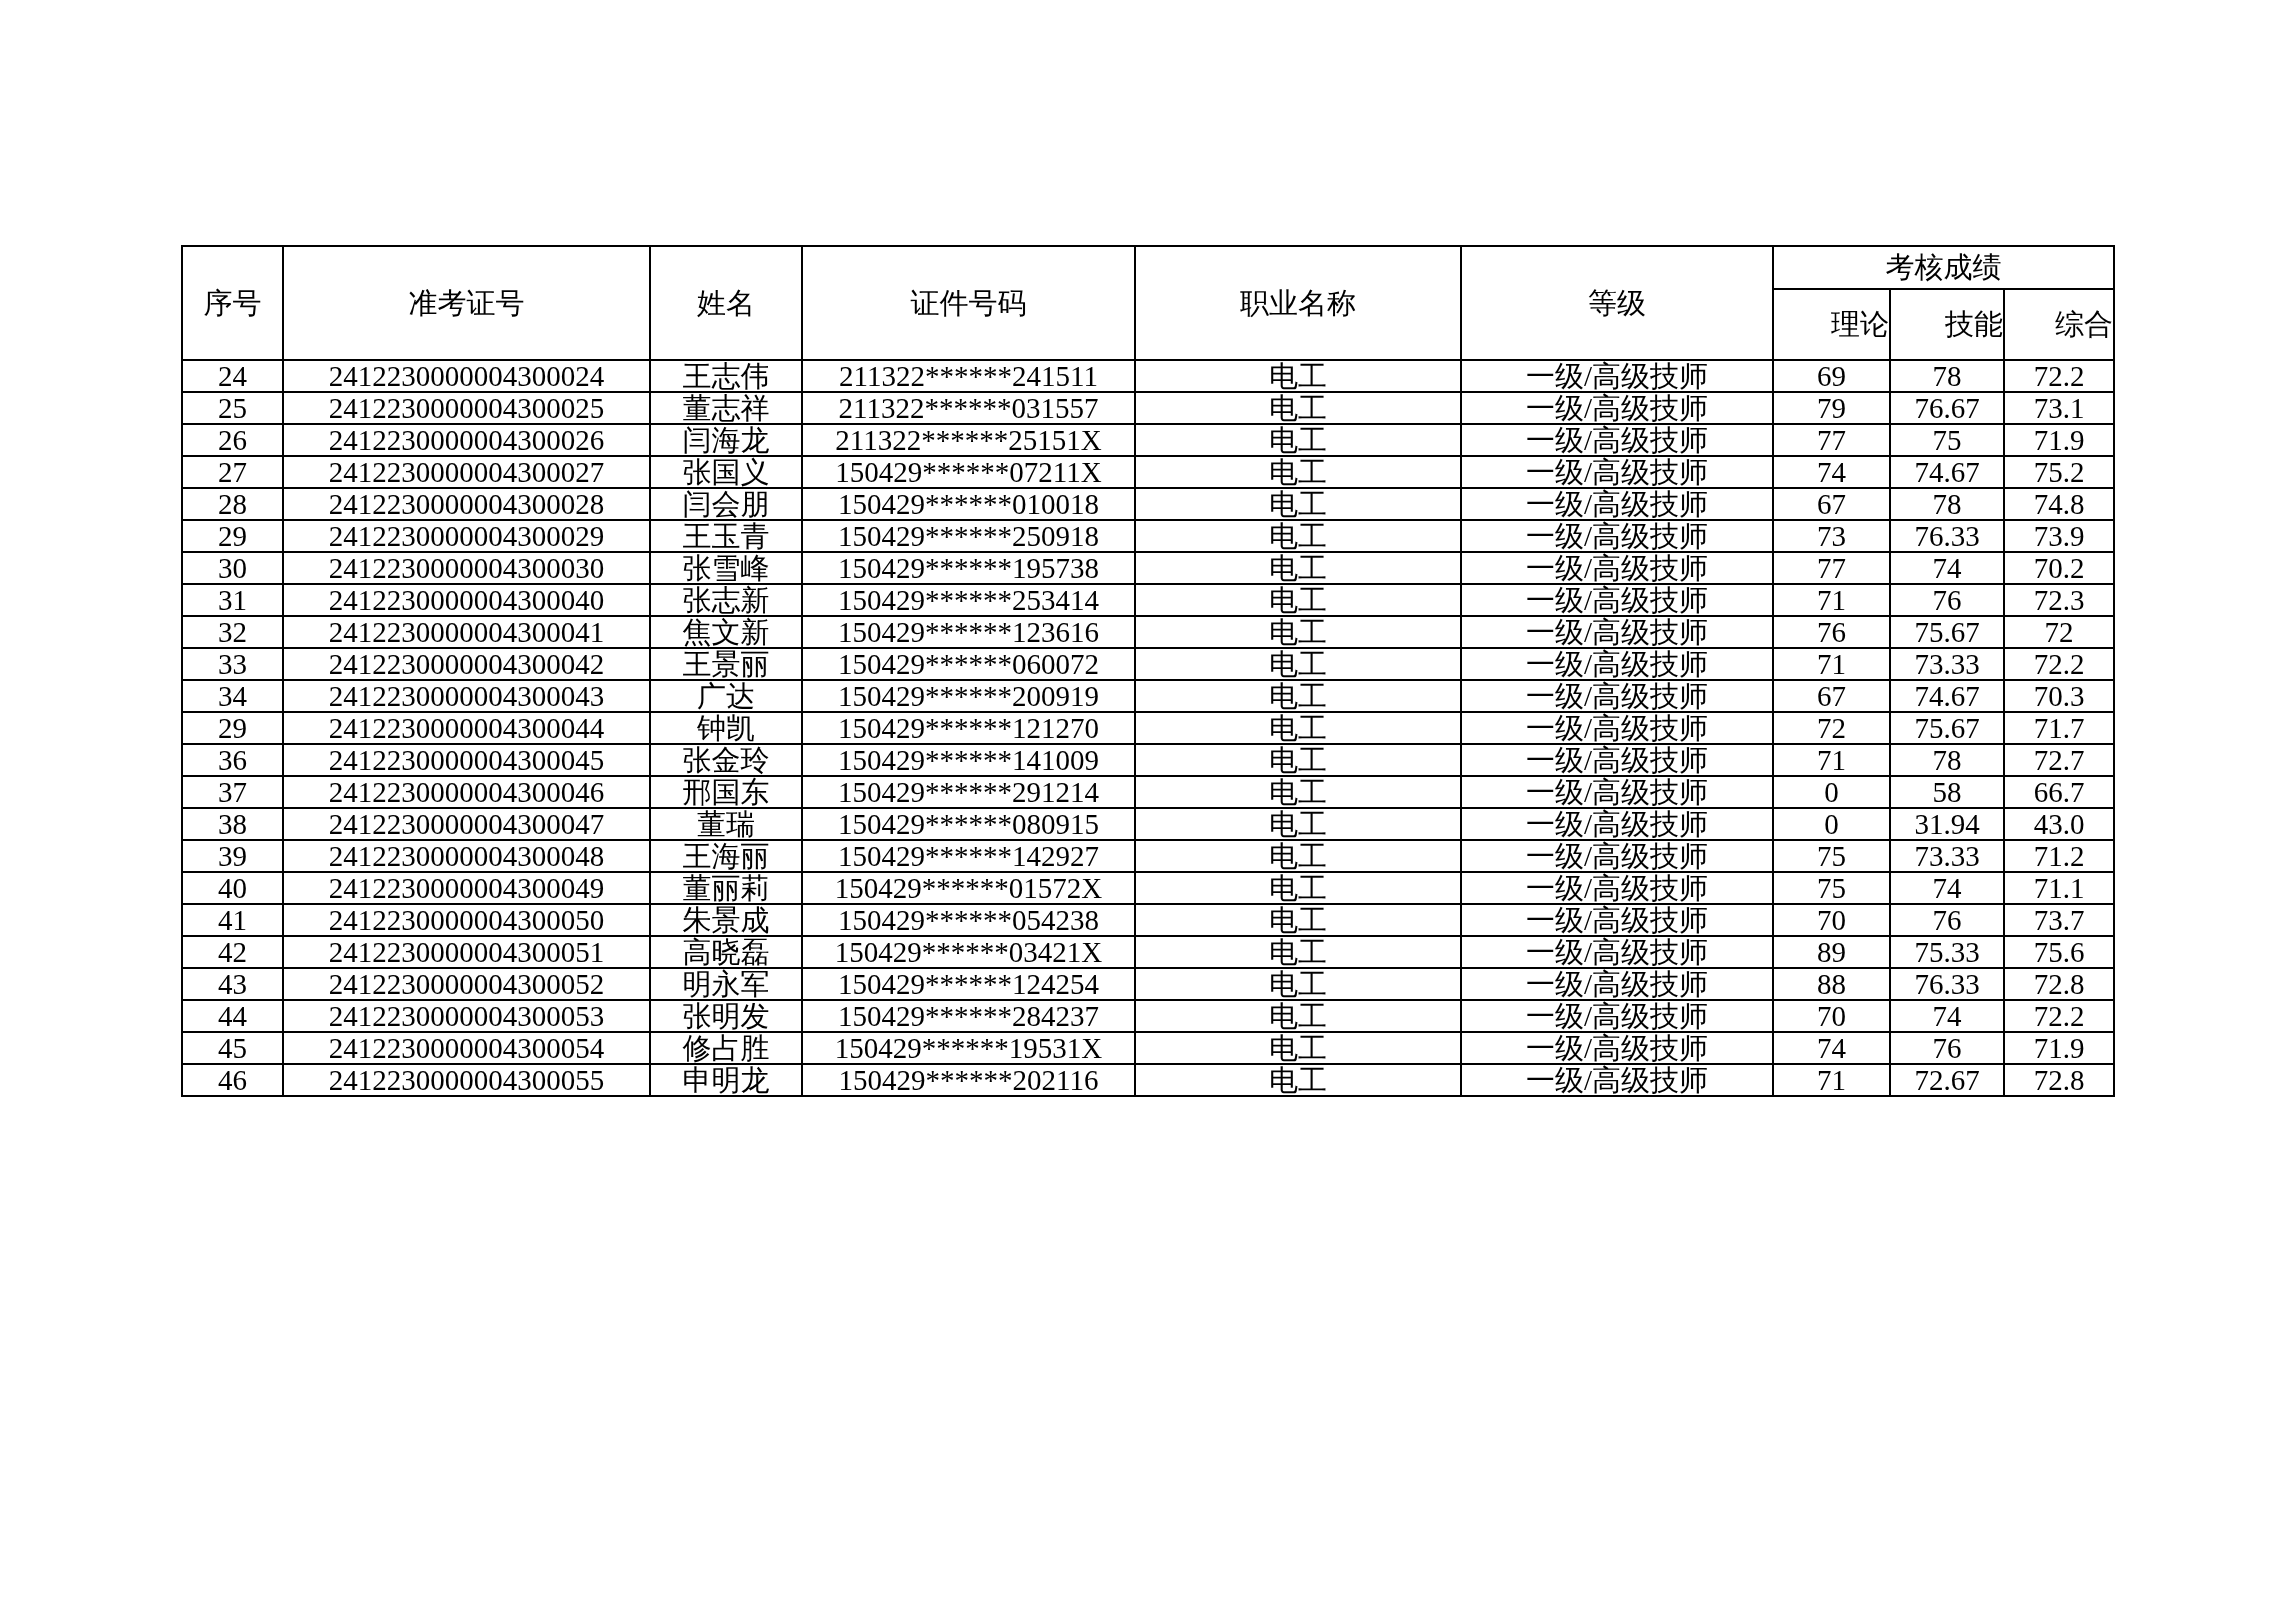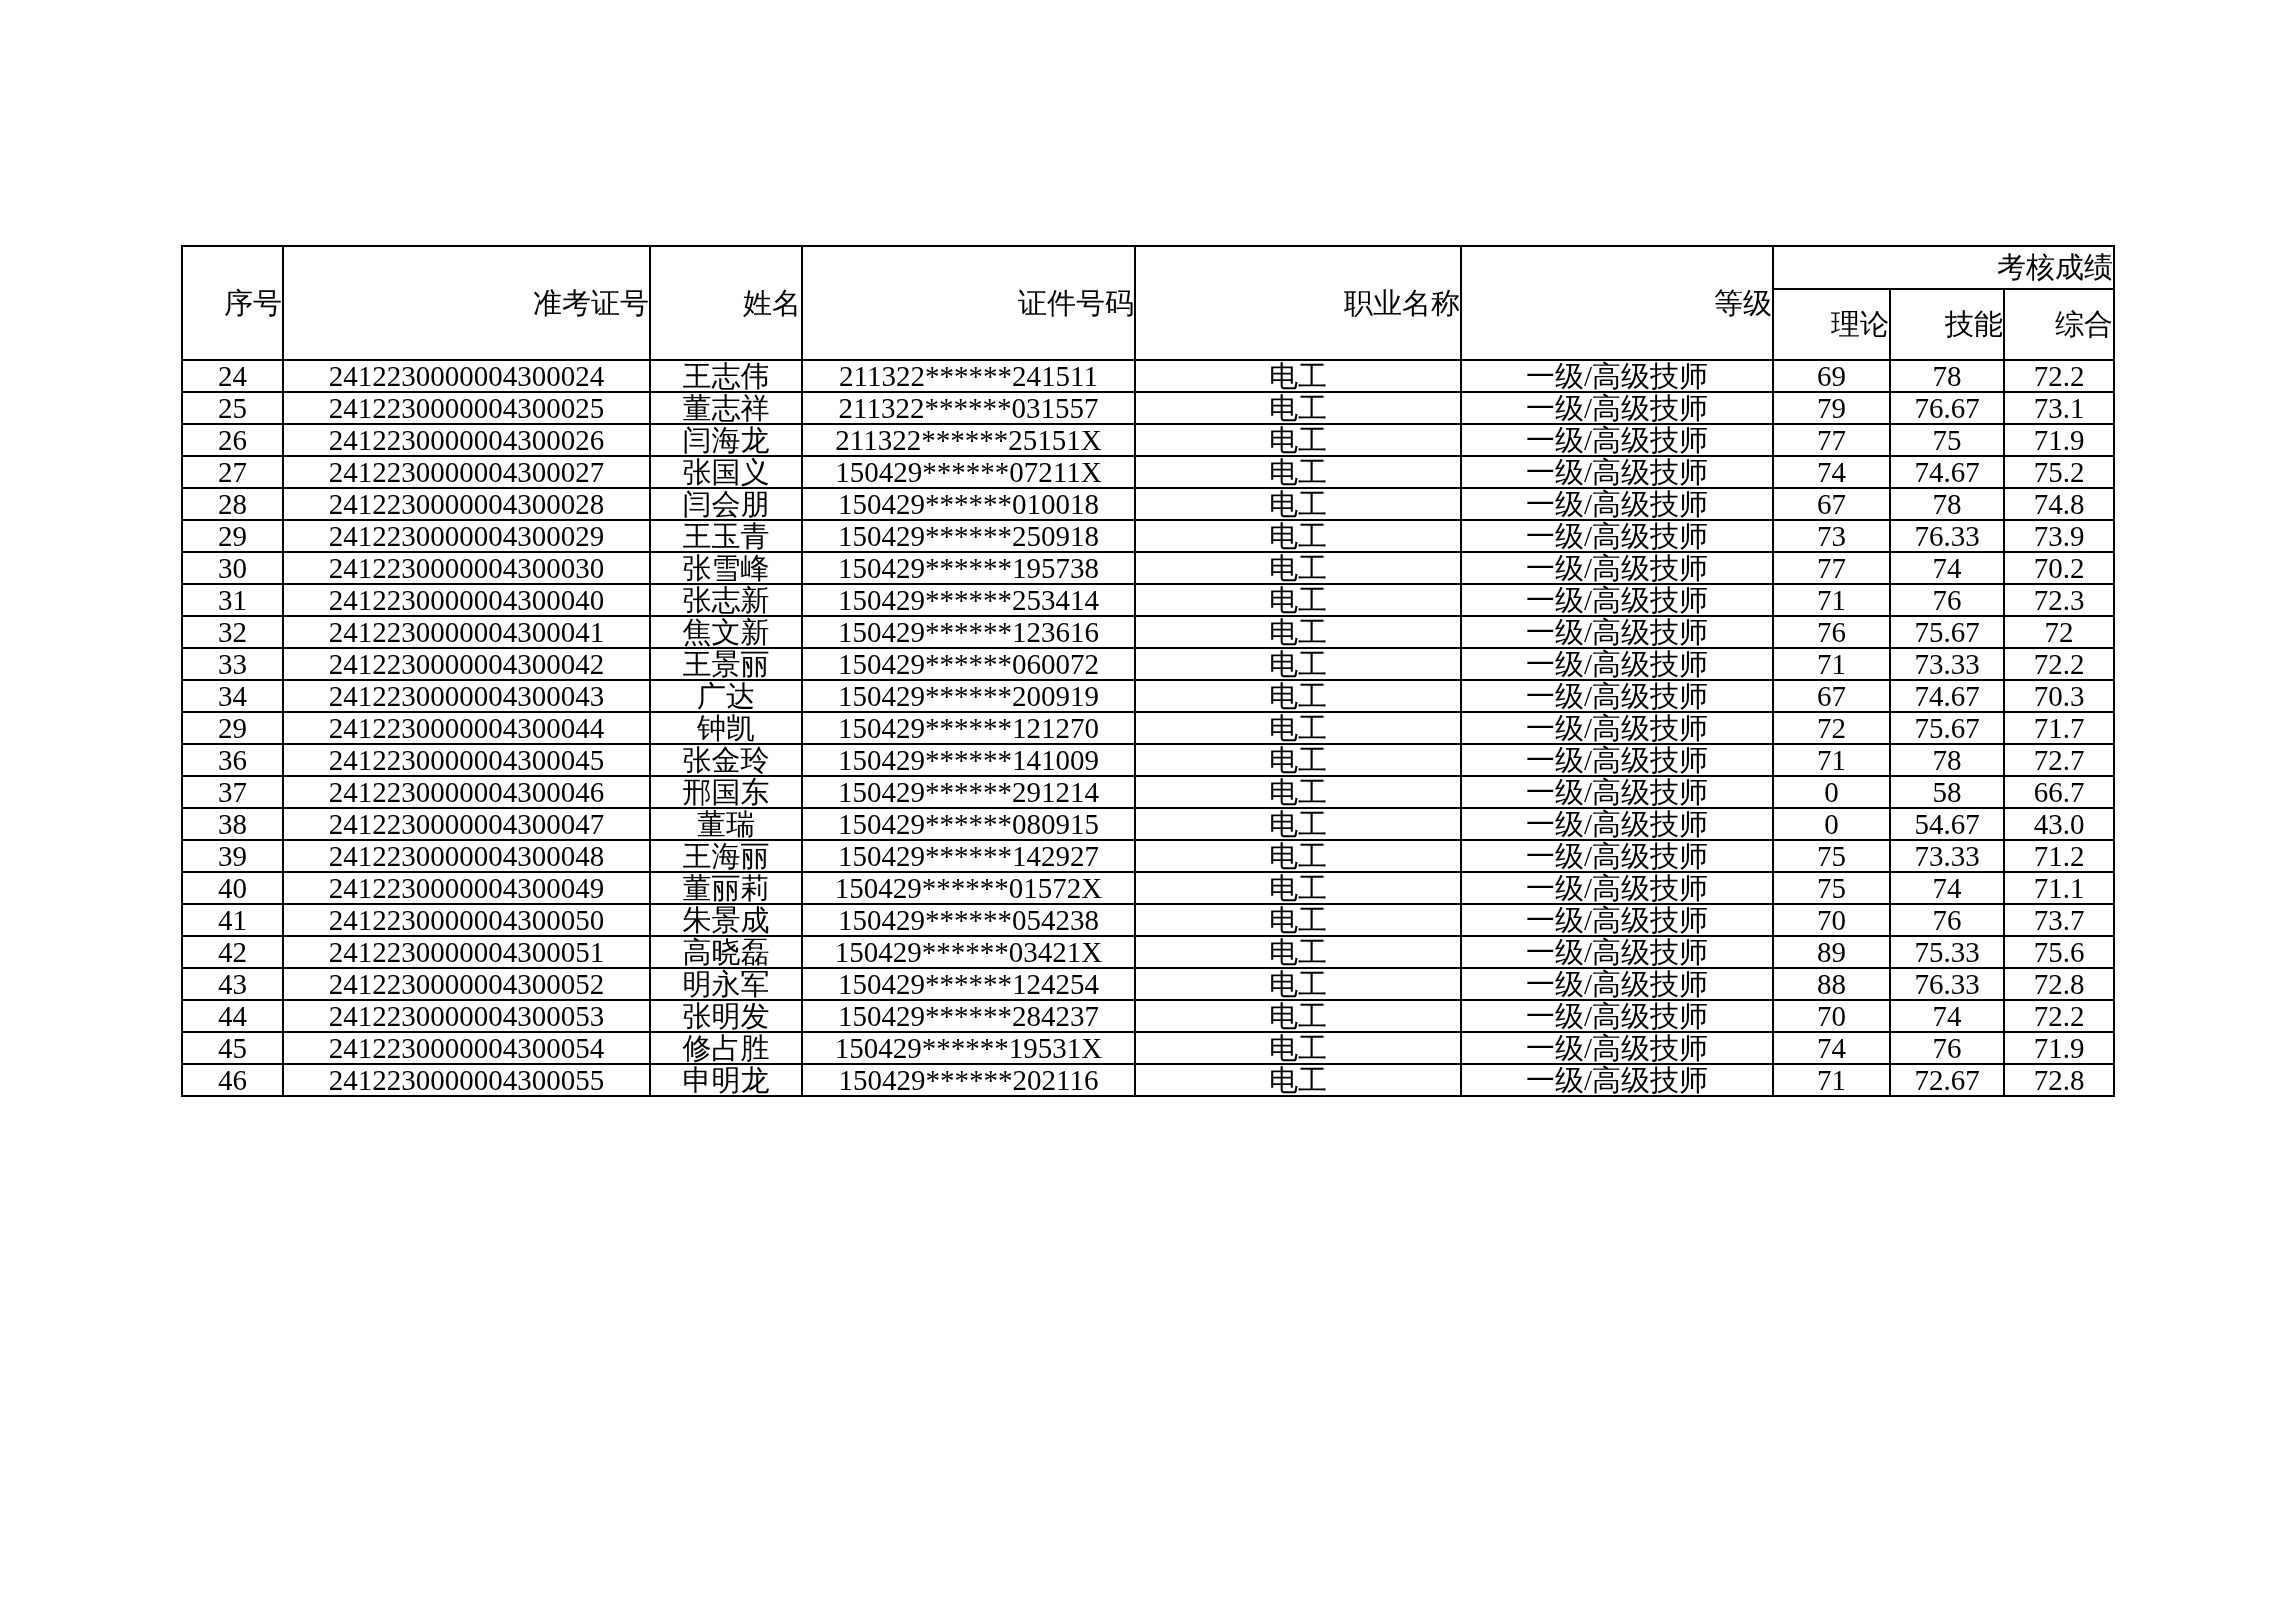--- a/index.html
+++ b/index.html
@@ -29,21 +29,21 @@
     border: 2.9px solid #000000;
     font-weight: normal;
     font-size: 29px;
     line-height: 1;
     text-align: center;
     vertical-align: middle;
     overflow: hidden;
     white-space: nowrap;
     padding: 0;
   }
-  tr.header-top th { height: 41px; text-align: right; }
+  tr.header-top th { height: 41px; }
   tr.header-bottom th { height: 69px; text-align: right; }
   tbody tr { height: 32px; }
 
   td.cell-name {
     text-align: left;
     padding-left: 12.7px;
   }
   td.cell-theory, td.cell-skill, td.cell-overall {
     text-align: right;
     padding-right: 15.7px;
@@ -237,21 +237,21 @@
     <td class="cell-overall">66.7</td>
   </tr>
         <tr>
     <td class="cell-no">38</td>
     <td class="cell-ticket">2412230000004300047</td>
     <td class="cell-name">董瑞</td>
     <td class="cell-id">150429******080915</td>
     <td class="cell-occupation">电工</td>
     <td class="cell-level">一级/高级技师</td>
     <td class="cell-theory">0</td>
-    <td class="cell-skill">54.67</td>
+    <td class="cell-skill">31.94</td>
     <td class="cell-overall">43.0</td>
   </tr>
         <tr>
     <td class="cell-no">39</td>
     <td class="cell-ticket">2412230000004300048</td>
     <td class="cell-name">王海丽</td>
     <td class="cell-id">150429******142927</td>
     <td class="cell-occupation">电工</td>
     <td class="cell-level">一级/高级技师</td>
     <td class="cell-theory">75</td>

